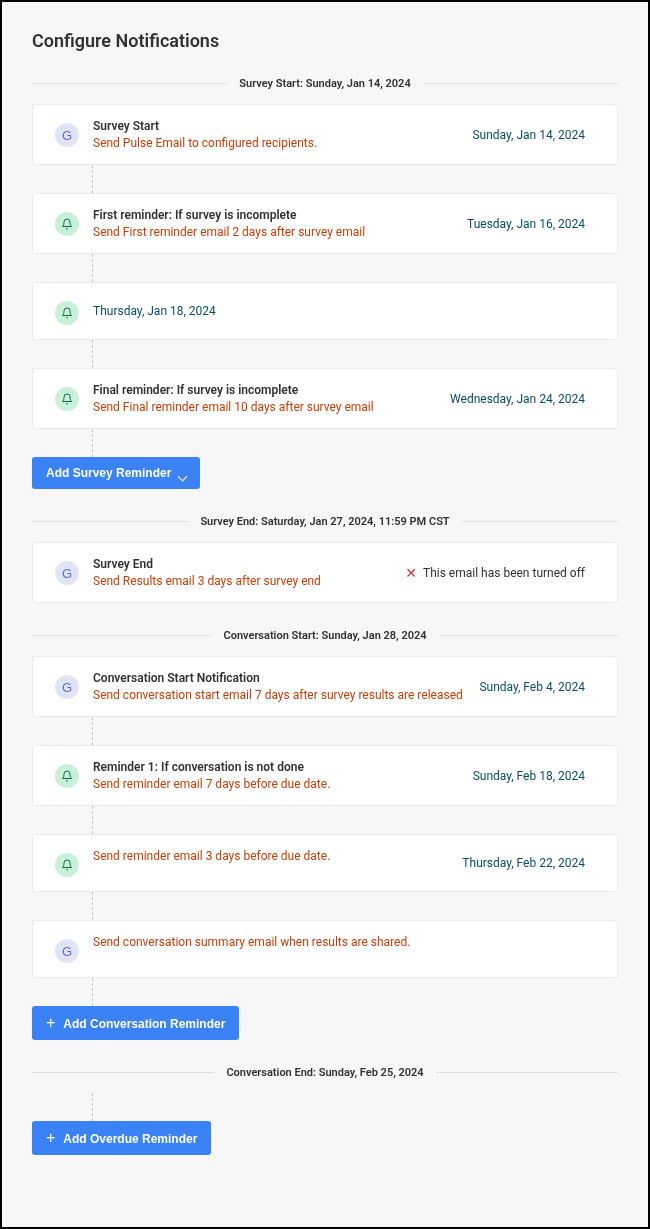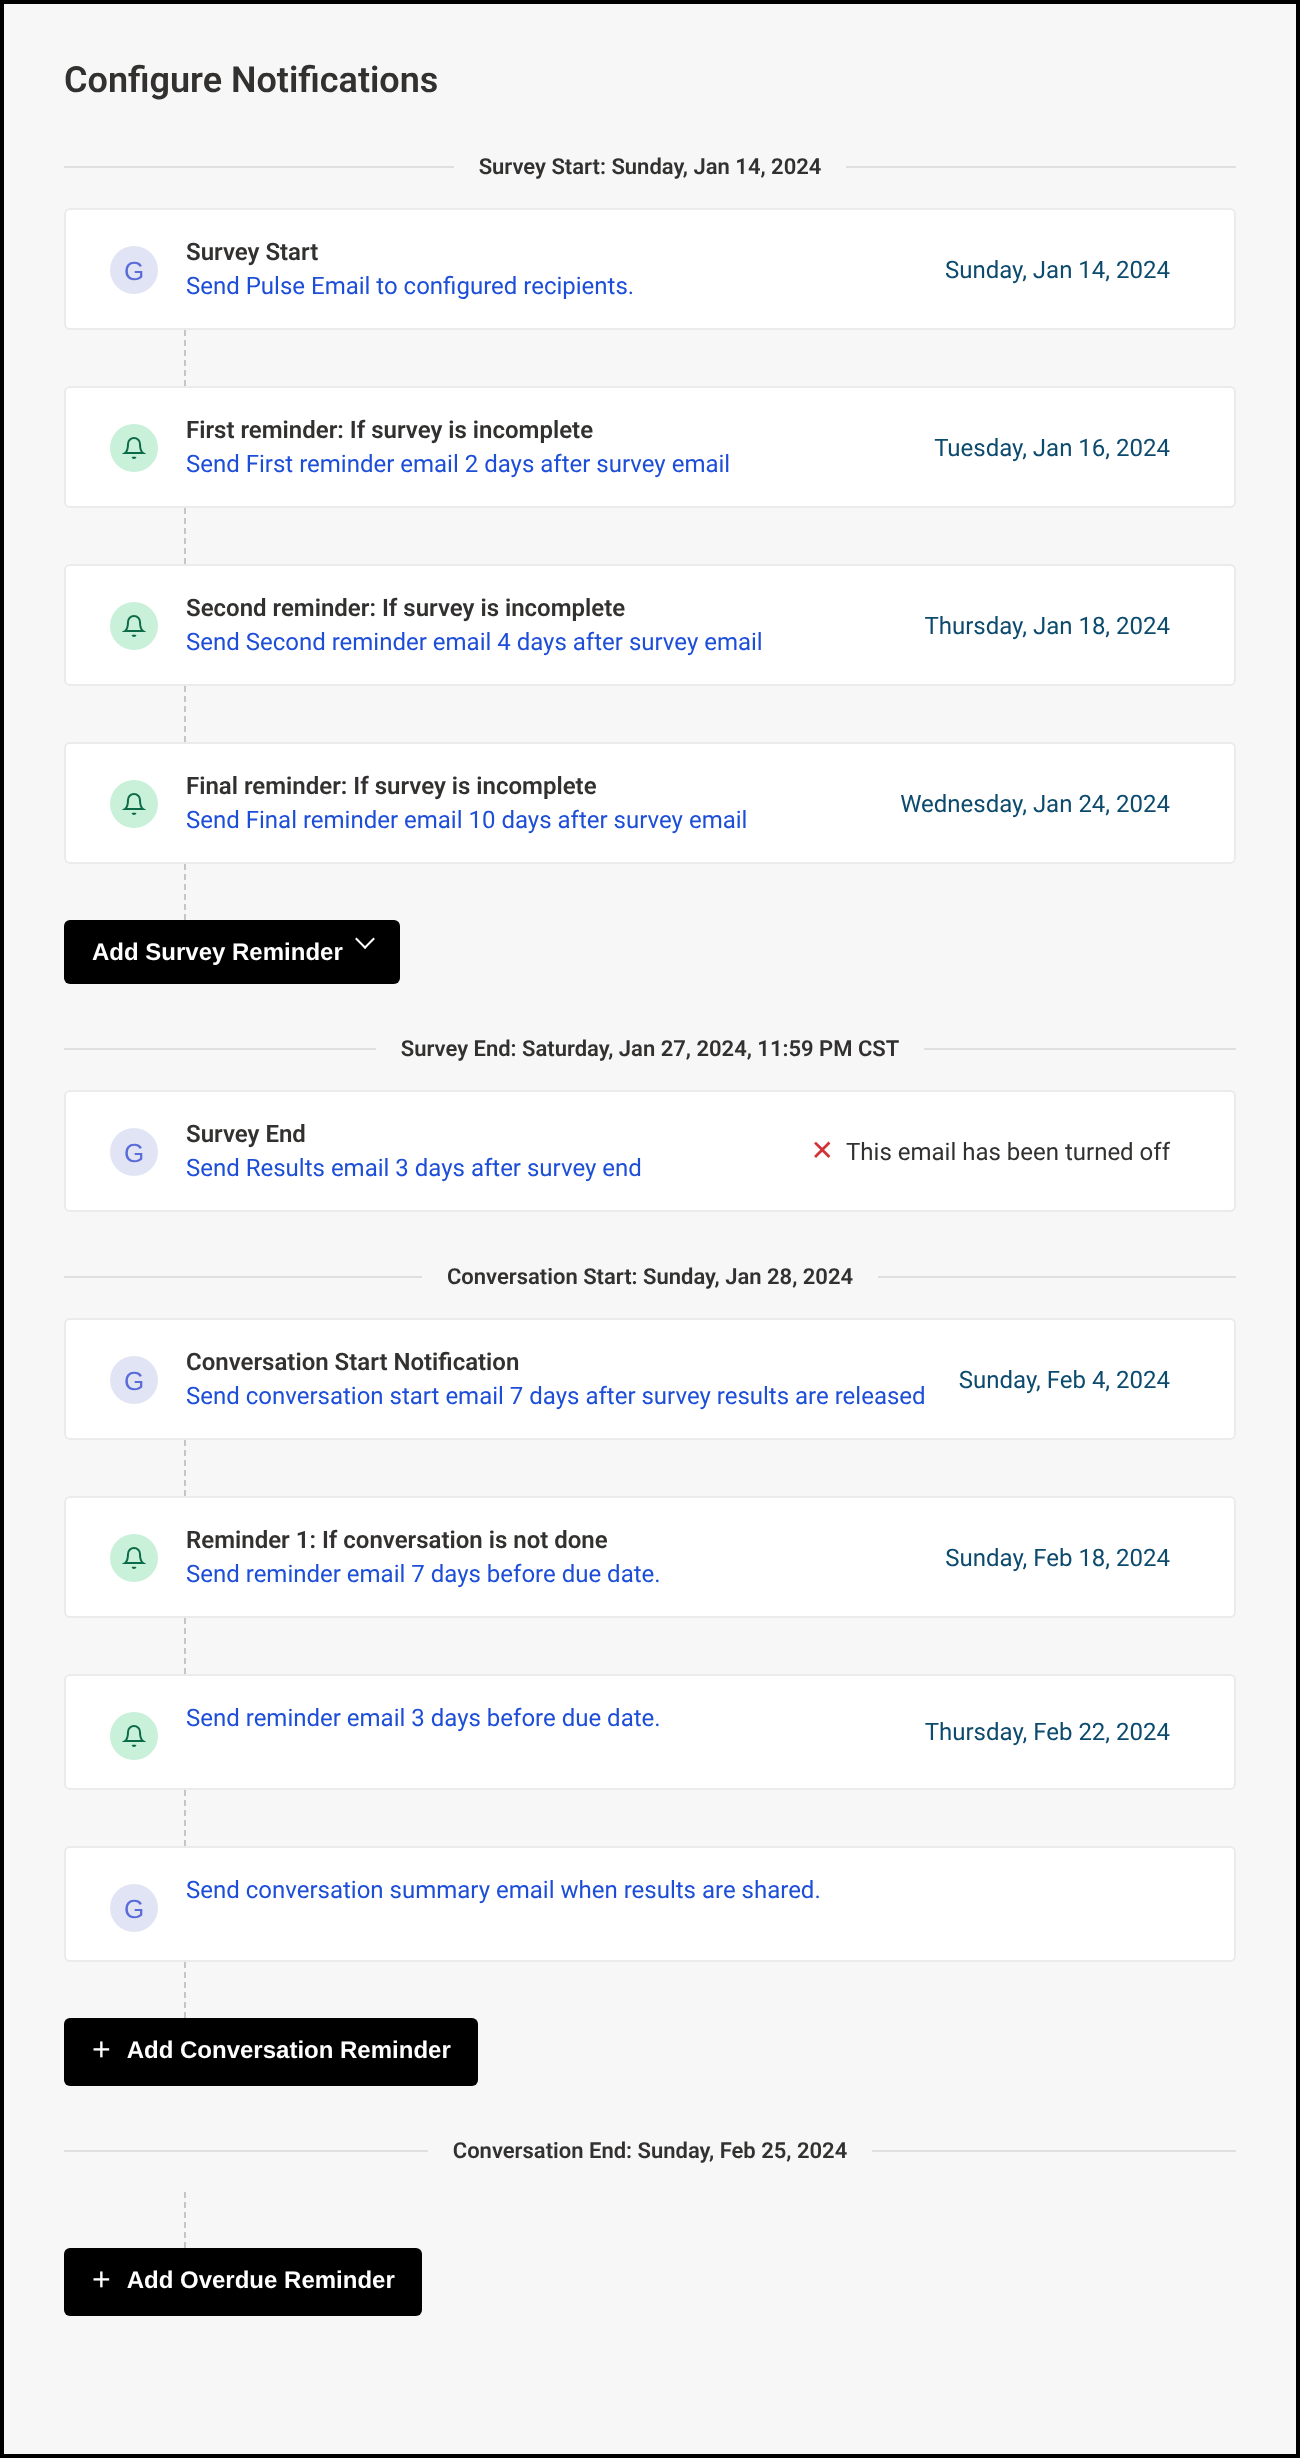--- a/index.html
+++ b/index.html
@@ -58,34 +58,34 @@
   align-items: center;
   justify-content: center;
   flex-shrink: 0;
   margin-top: 4px;
   margin-left: 4px;
 }
 .icon-g { background: #e1e4f5; color: #5b6bd8; font-weight: 500; font-size: 13px; font-family: Arial, sans-serif; }
 .icon-bell { background: #c9f0d9; color: #0b6a47; }
 .card-body { flex: 1; min-width: 0; }
 .card-title { font-size: 12px; font-weight: 600; margin-bottom: 3px; }
-.card-desc { font-size: 12px; color: #1d4ed8; }
+.card-desc { font-size: 12px; color: #c2410c; }
 .card-date { font-size: 12px; color: #0c4a6e; align-self: center; white-space: nowrap; padding-right: 14px; }
 .card-off { display: flex; align-items: center; gap: 6px; font-size: 12px; color: #323130; align-self: center; padding-right: 14px; }
 .off-x { color: #d13438; font-weight: 400; font-size: 14px; line-height: 1; }
 .btn {
-  background: #000000;
+  background: #3b82f6;
   color: #fff;
   border: none;
   border-radius: 3px;
   padding: 9px 14px;
   font-size: 12px;
   font-weight: 600;
   display: inline-flex;
-  align-items: flex-start;
+  align-items: flex-end;
   gap: 8px;
   cursor: pointer;
 }
 .btn-chevron::after {
   content: "";
   display: inline-block;
   width: 6px;
   height: 6px;
   border-right: 1.5px solid #fff;
   border-bottom: 1.5px solid #fff;
@@ -125,24 +125,20 @@
           <div class="card-title">First reminder: If survey is incomplete</div>
           <div class="card-desc">Send First reminder email 2 days after survey email</div>
         </div>
         <div class="card-date">Tuesday, Jan 16, 2024</div>
       </div><div class="connector"></div><div class="card">
         <div class="icon-circle icon-bell">
           <svg class="bell-svg" viewBox="0 0 24 24" fill="none" stroke="currentColor" stroke-width="2">
             <path d="M18 8a6 6 0 0 0-12 0c0 7-3 9-3 9h18s-3-2-3-9"></path>
             <path d="M13.7 21a2 2 0 0 1-3.4 0"></path>
           </svg>
-        </div>
-        <div class="card-body">
-          <div class="card-title">Second reminder: If survey is incomplete</div>
-          <div class="card-desc">Send Second reminder email 4 days after survey email</div>
         </div>
         <div class="card-date">Thursday, Jan 18, 2024</div>
       </div><div class="connector"></div><div class="card">
         <div class="icon-circle icon-bell">
           <svg class="bell-svg" viewBox="0 0 24 24" fill="none" stroke="currentColor" stroke-width="2">
             <path d="M18 8a6 6 0 0 0-12 0c0 7-3 9-3 9h18s-3-2-3-9"></path>
             <path d="M13.7 21a2 2 0 0 1-3.4 0"></path>
           </svg>
         </div>
         <div class="card-body">

